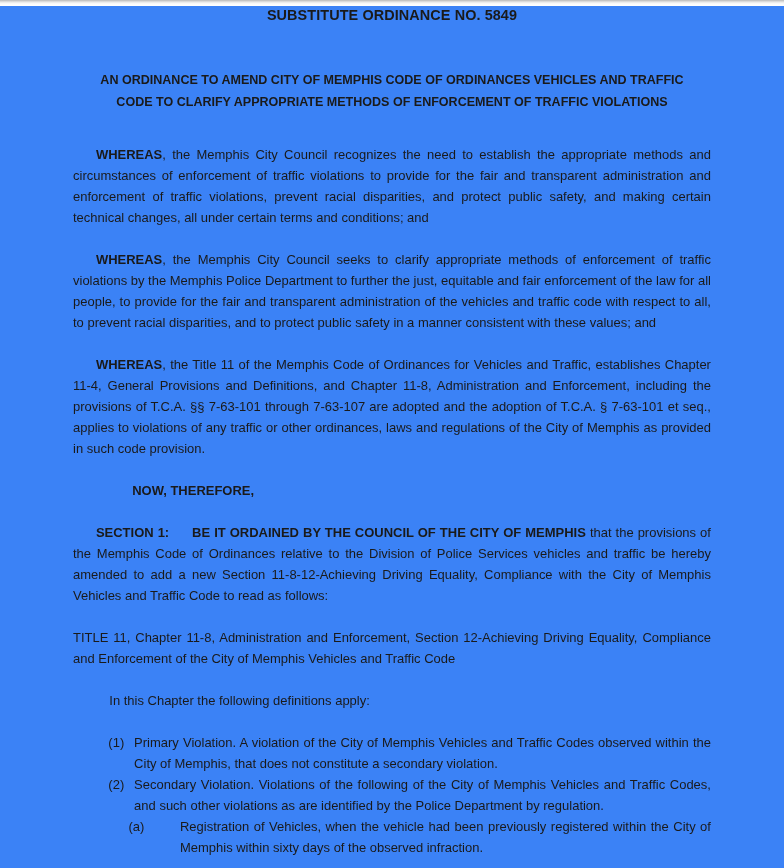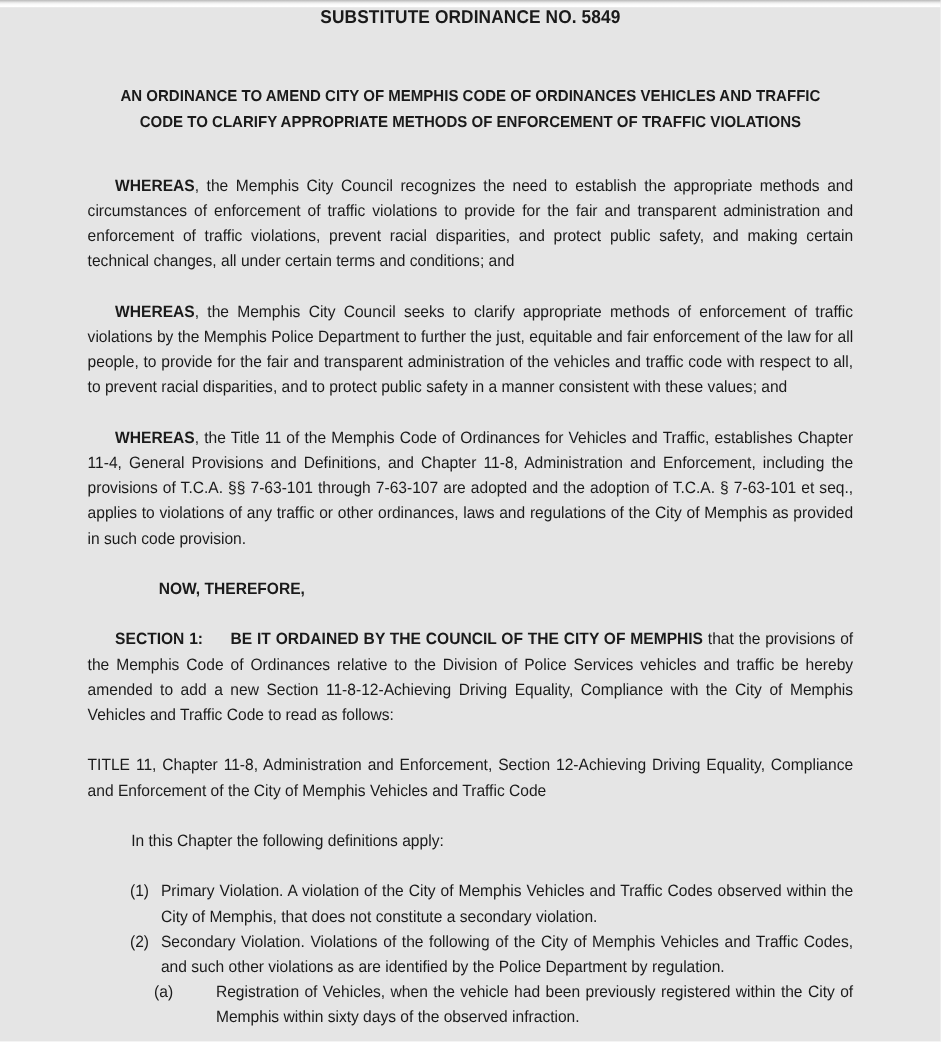--- a/index.html
+++ b/index.html
@@ -13,21 +13,21 @@
     font-family: "Liberation Sans", "DejaVu Sans", sans-serif;
     color: #1a1a1a;
     -webkit-font-smoothing: antialiased;
   }
 
   
   .page {
     position: relative;
     width: 784px;
     height: 868px;
-    background: #e5e5e5;
+    background: #3b82f6;
     overflow: hidden;
     box-sizing: border-box;
   }
 
   
   .page-top-shadow {
     position: absolute;
     top: 0;
     left: 0;
     width: 784px;

